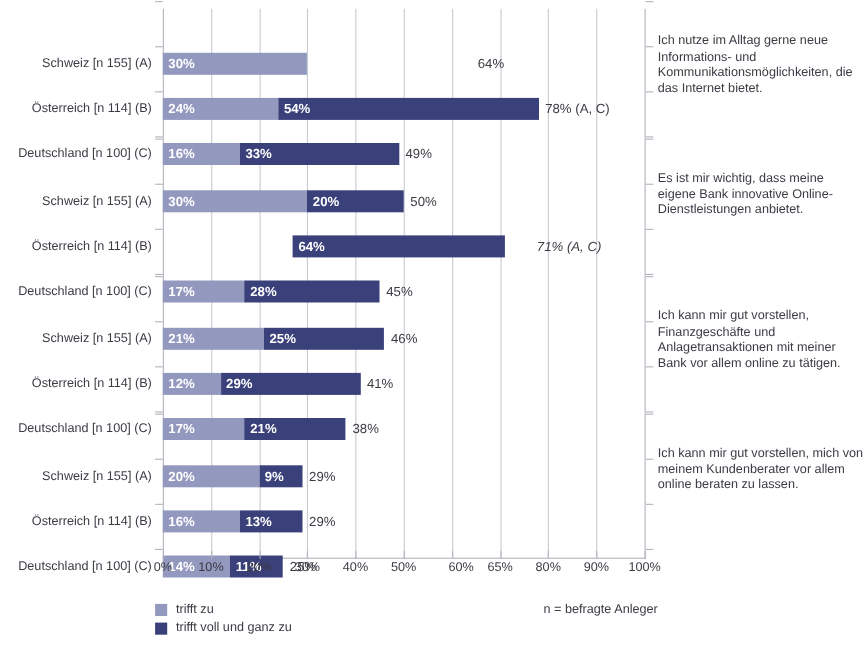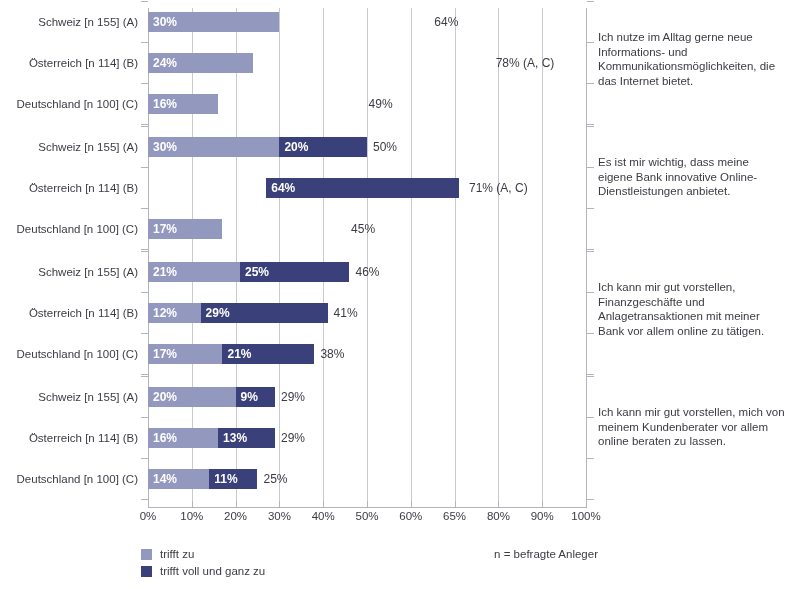--- a/index.html
+++ b/index.html
@@ -75,20 +75,21 @@
     height: 7px;
     background: #b4b4bd;
   }
 
   
   .row {
     position: absolute;
     height: 20px;
     left: 0;
     right: 0;
+    margin-top: 36px;
   }
   .cat-label {
     position: absolute;
     left: 0;
     width: 138px;
     text-align: right;
     font-size: 11.5px;
     line-height: 20px;
     color: #3b3b44;
     white-space: nowrap;
@@ -210,28 +211,34 @@
         </div>
         <div class="total-label" style="left: 434.32px;">64%</div>
       </div>
       <div class="tick-left" style="top: 1px;"></div>
       <div class="tick-right" style="top: 1px;"></div>
       <div class="row" style="top: 53px;">
         <div class="cat-label">Österreich [n 114] (B)</div>
         <div class="bar light" style="left: 148px; width: 105.12px;">
           <span class="bar-value">24%</span>
         </div>
+        <div class="bar dark" style="left: 253.12px; width: 236.52px;">
+          <span class="bar-value">54%</span>
+        </div>
         <div class="total-label" style="left: 495.64px;">78% (A, C)</div>
       </div>
       <div class="tick-left" style="top: 42px;"></div>
       <div class="tick-right" style="top: 42px;"></div>
       <div class="row" style="top: 94px;">
         <div class="cat-label">Deutschland [n 100] (C)</div>
         <div class="bar light" style="left: 148px; width: 70.08px;">
           <span class="bar-value">16%</span>
+        </div>
+        <div class="bar dark" style="left: 218.08px; width: 144.54px;">
+          <span class="bar-value">33%</span>
         </div>
         <div class="total-label" style="left: 368.62px;">49%</div>
       </div>
       <div class="tick-left" style="top: 83px;"></div>
       <div class="tick-right" style="top: 83px;"></div>
       <div class="tick-left" style="top: 124px;"></div>
       <div class="tick-right" style="top: 124px;"></div>
       <div class="row" style="top: 137px;">
         <div class="cat-label">Schweiz [n 155] (A)</div>
         <div class="bar light" style="left: 148px; width: 131.4px;">
@@ -242,28 +249,31 @@
         </div>
         <div class="total-label" style="left: 373px;">50%</div>
       </div>
       <div class="tick-left" style="top: 126px;"></div>
       <div class="tick-right" style="top: 126px;"></div>
       <div class="row" style="top: 178px;">
         <div class="cat-label">Österreich [n 114] (B)</div>
         <div class="bar dark" style="left: 266.26px; width: 192.72px;">
           <span class="bar-value">64%</span>
         </div>
-        <div class="total-label" style="left: 469px;">71% (A, C)</div>
+        <div class="total-label" style="left: 488px; font-style: italic;">71% (A, C)</div>
       </div>
       <div class="tick-left" style="top: 167px;"></div>
       <div class="tick-right" style="top: 167px;"></div>
       <div class="row" style="top: 219px;">
         <div class="cat-label">Deutschland [n 100] (C)</div>
         <div class="bar light" style="left: 148px; width: 74.46px;">
           <span class="bar-value">17%</span>
+        </div>
+        <div class="bar dark" style="left: 222.46px; width: 122.64px;">
+          <span class="bar-value">28%</span>
         </div>
         <div class="total-label" style="left: 351.1px;">45%</div>
       </div>
       <div class="tick-left" style="top: 208px;"></div>
       <div class="tick-right" style="top: 208px;"></div>
       <div class="tick-left" style="top: 249px;"></div>
       <div class="tick-right" style="top: 249px;"></div>
       <div class="row" style="top: 262px;">
         <div class="cat-label">Schweiz [n 155] (A)</div>
         <div class="bar light" style="left: 148px; width: 91.98px;">
@@ -348,21 +358,21 @@
       <div class="xlabel" style="left: 171.8px;">10%</div>
       <div class="tick-bottom" style="left: 235.6px;"></div>
       <div class="xlabel" style="left: 215.6px;">20%</div>
       <div class="tick-bottom" style="left: 279.4px;"></div>
       <div class="xlabel" style="left: 259.4px;">30%</div>
       <div class="tick-bottom" style="left: 323.2px;"></div>
       <div class="xlabel" style="left: 303.2px;">40%</div>
       <div class="tick-bottom" style="left: 367px;"></div>
       <div class="xlabel" style="left: 347px;">50%</div>
       <div class="tick-bottom" style="left: 410.8px;"></div>
-      <div class="xlabel" style="left: 390.8px;">60%</div>
+      <div class="xlabel" style="left: 390.8px; text-align: right;">60%</div>
       <div class="tick-bottom" style="left: 454.6px;"></div>
       <div class="xlabel" style="left: 434.6px;">65%</div>
       <div class="tick-bottom" style="left: 498.4px;"></div>
       <div class="xlabel" style="left: 478.4px;">80%</div>
       <div class="tick-bottom" style="left: 542.2px;"></div>
       <div class="xlabel" style="left: 522.2px;">90%</div>
       <div class="tick-bottom" style="left: 586px;"></div>
       <div class="xlabel" style="left: 566px;">100%</div>
     </div>
   <div id="statements-host">

